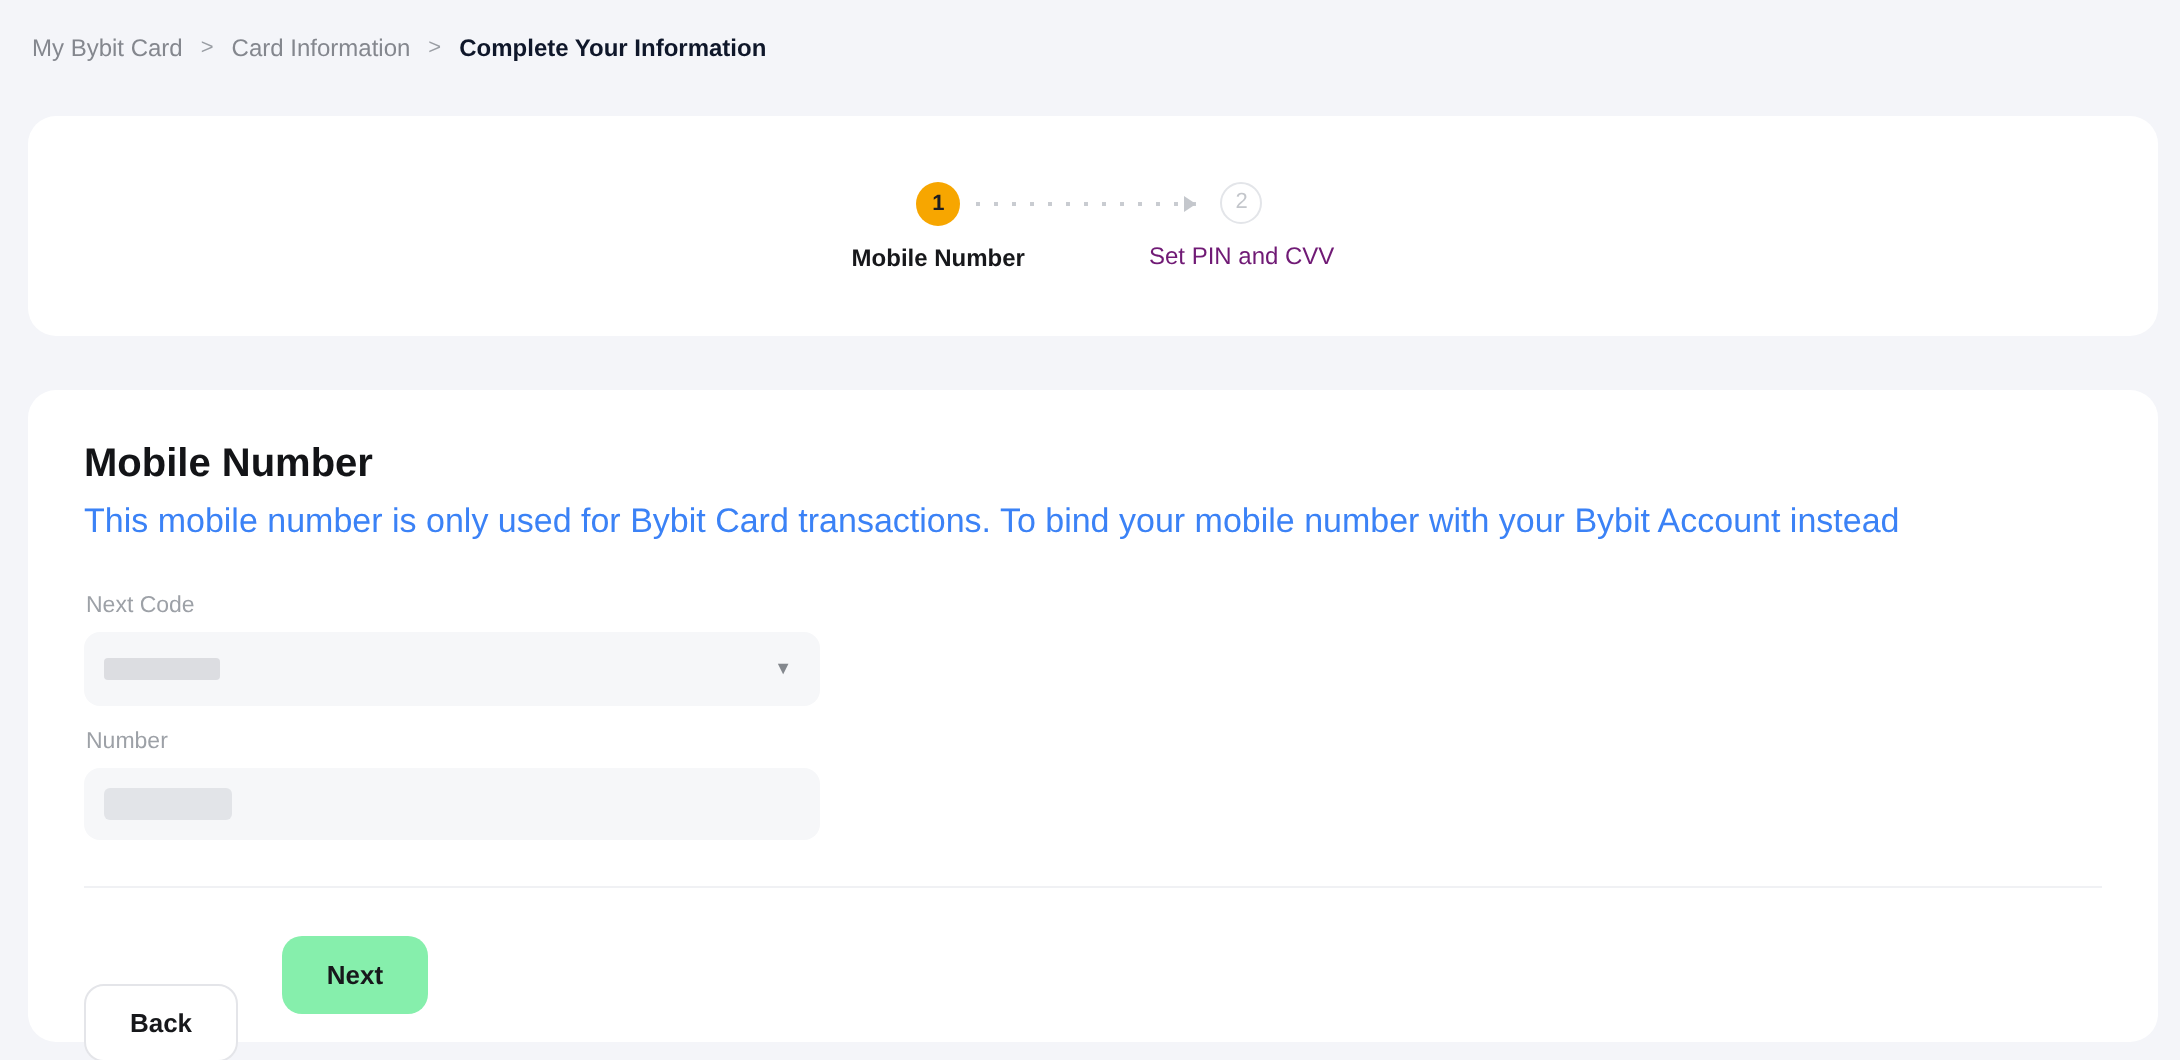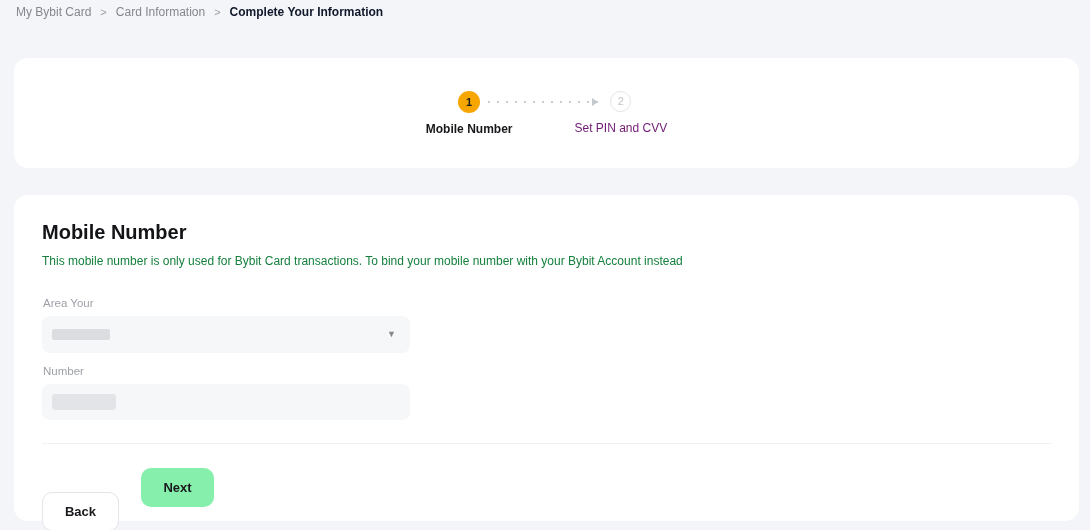--- a/index.html
+++ b/index.html
@@ -9,21 +9,21 @@
     background: #f4f5f9;
     font-family: "Liberation Sans", sans-serif;
     color: #17181b;
     overflow: hidden;
     box-sizing: border-box;
   }
   
   .breadcrumb {
     height: 58px;
     box-sizing: border-box;
-    padding: 5px 0 0 16px;
+    padding: 17px 0 0 16px;
     display: flex; align-items: flex-start; gap: 9px;
     font-size: 12px; line-height: 15px;
   }
   .crumb-link { color: #84878e; text-decoration: none; cursor: pointer; }
   .crumb-sep { color: #9a9ea4; font-size: 11px; }
   .crumb-current { color: #0f172a; font-weight: 700; }
 
   
   .card {
     background: #ffffff;
@@ -69,21 +69,21 @@
   .connector::after {
     content: "";
     position: absolute; right: 0; top: -3px;
     border-left: 6px solid #c4c7cc;
     border-top: 4px solid transparent;
     border-bottom: 4px solid transparent;
   }
 
   
   .form-title { margin: 0; font-size: 20px; line-height: 22px; font-weight: 700; color: #131417; }
-  .form-desc { margin: 10px 0 0 0; font-size: 12px; line-height: 16px; color: #15803d; }
+  .form-desc { margin: 10px 0 0 0; font-size: 17px; line-height: 16px; color: #3b82f6; }
   .field { margin-top: 28px; width: 368px; }
   .field + .field { margin-top: 12px; }
   .field-label { display: block; font-size: 11.5px; color: #9da1a7; margin: 0 0 7px 1px; }
   .field-box {
     box-sizing: border-box;
     width: 368px; height: 37px;
     background: #f6f7f9; border-radius: 8px;
     display: flex; align-items: center; justify-content: space-between;
     padding: 0 14px 0 10px;
     border: none; cursor: pointer;
@@ -132,21 +132,21 @@
         <div class="step-label">Set PIN and CVV</div>
       </div>
     </div>
   </section>
 
   <section class="card form-card">
     <h1 class="form-title">Mobile Number</h1>
     <p class="form-desc">This mobile number is only used for Bybit Card transactions. To bind your mobile number with your Bybit Account instead</p>
 
     <div class="field">
-      <label class="field-label">Area Your</label>
+      <label class="field-label">Next Code</label>
       <div class="field-box select-box">
         <span class="redacted redacted-sm"></span>
         <span class="caret">▼</span>
       </div>
     </div>
 
     <div class="field">
       <label class="field-label">Number</label>
       <div class="field-box input-box">
         <span class="redacted redacted-lg"></span>

